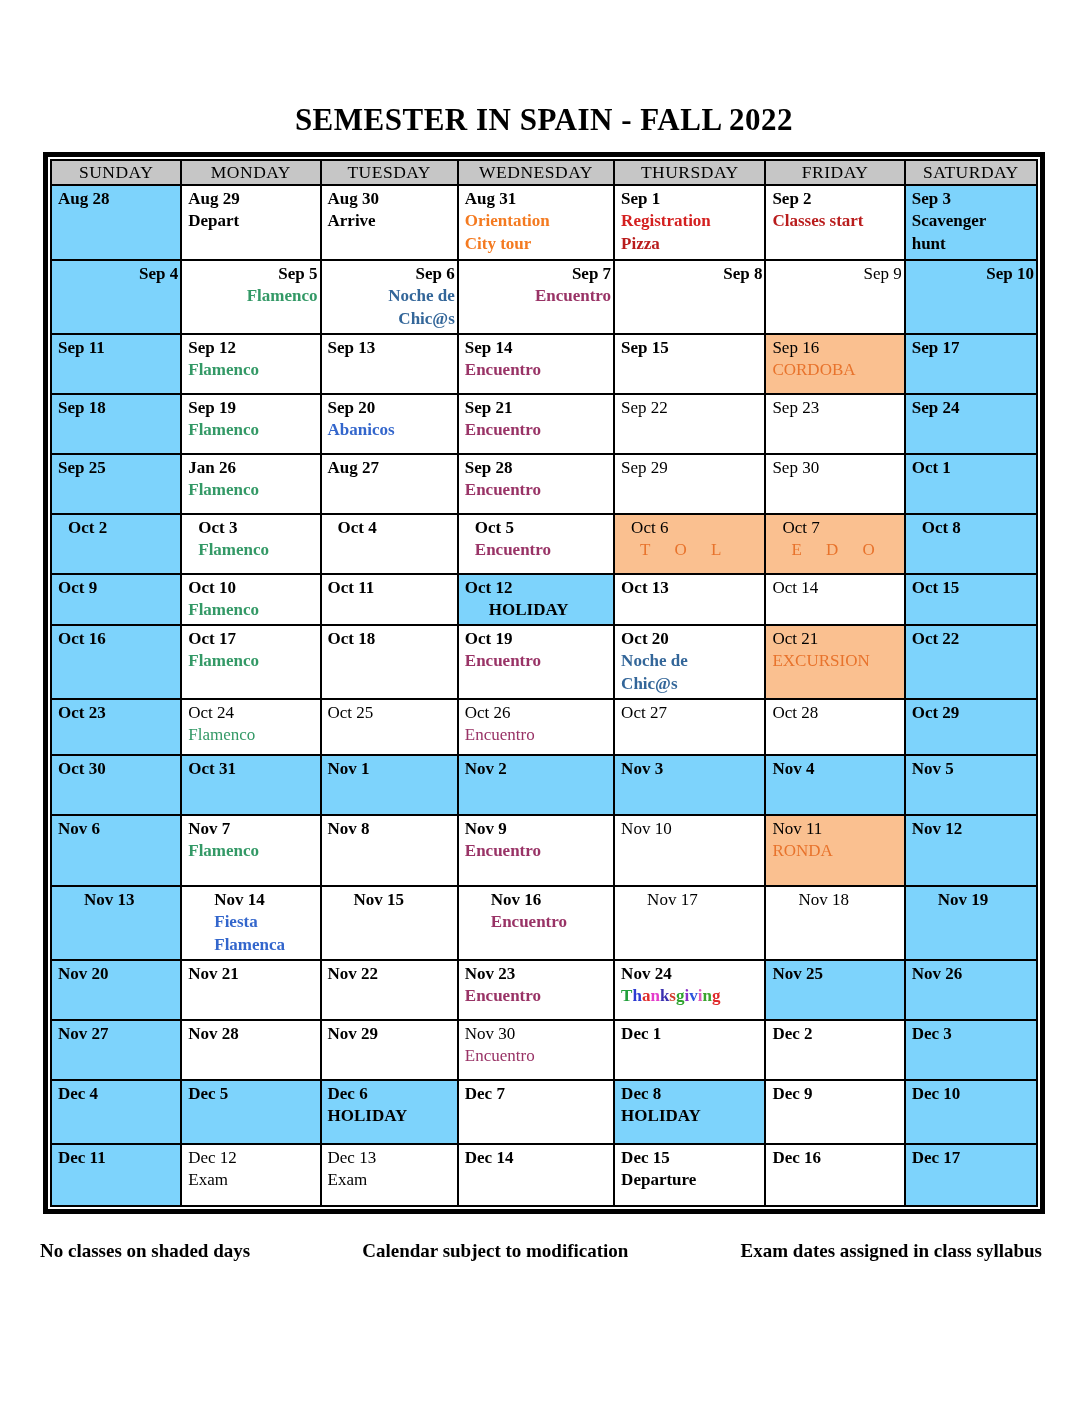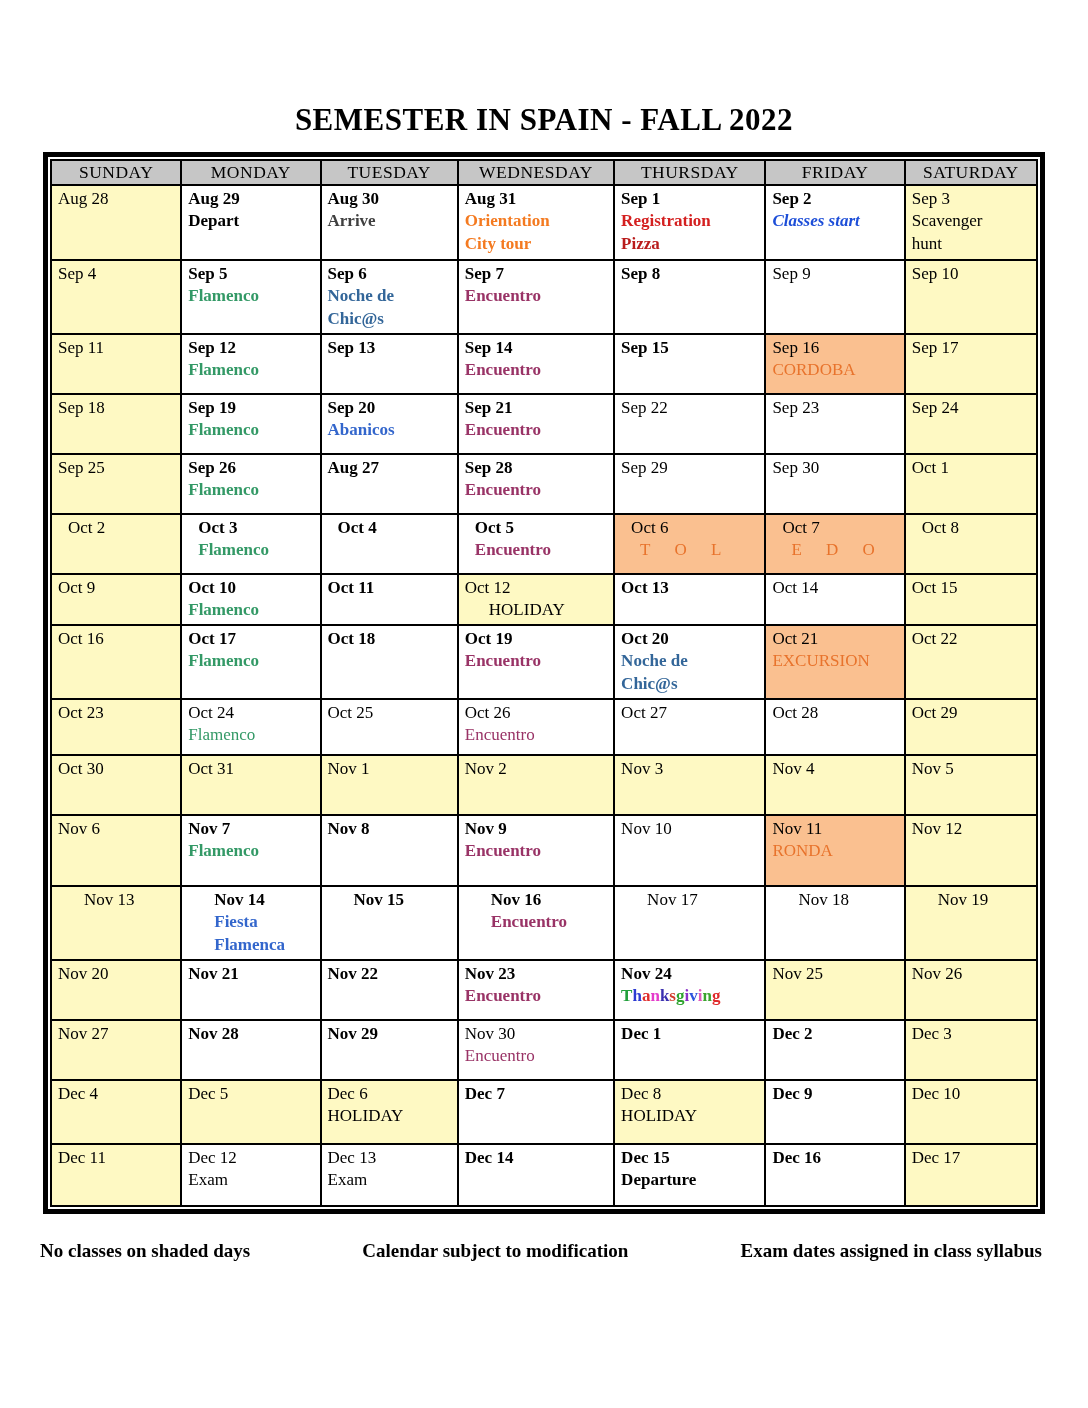--- a/index.html
+++ b/index.html
@@ -43,31 +43,31 @@
     text-align: center;
     height: 22px;
     padding: 1px 0;
     letter-spacing: 0.5px;
   }
   table.cal td {
     padding: 2px 2px 2px 6px;
     font-size: 17px;
     line-height: 1.32;
   }
-  .bg-shaded   { background: #fef9c3; }
+  .bg-shaded   { background: #7dd3fc; font-weight: bold; }
   .bg-white    { background: #FFFFFF; }
   .bg-excursion{ background: #FAC090; }
   .date  { white-space: pre; }
   .b     { font-weight: bold; }
   .event { white-space: pre-line; }
   .event.spaced { letter-spacing: 10px; padding-left: 9px; }
   .event.indent { padding-left: 24px; }
   
   tbody tr:nth-child(1)  td { height: 75px; }
-  tbody tr:nth-child(2)  td { height: 74px; }
+  tbody tr:nth-child(2)  td { height: 74px; text-align: right; }
   tbody tr:nth-child(3)  td { height: 60px; }
   tbody tr:nth-child(4)  td { height: 60px; }
   tbody tr:nth-child(5)  td { height: 60px; }
   tbody tr:nth-child(6)  td { height: 60px; padding-left: 16px; }
   tbody tr:nth-child(7)  td { height: 43px; }
   tbody tr:nth-child(8)  td { height: 74px; }
   tbody tr:nth-child(9)  td { height: 56px; }
   tbody tr:nth-child(10) td { height: 60px; margin-top: 18px; }
   tbody tr:nth-child(11) td { height: 71px; }
   tbody tr:nth-child(12) td { height: 74px; padding-left: 32px; }
@@ -115,35 +115,35 @@
           <tr>
             <td class="bg-shaded">
               <div class="date">Aug 28</div>
             </td>
             <td class="bg-white">
               <div class="date b">Aug 29</div>
               <div class="event b" style="color: rgb(0, 0, 0);">Depart</div>
             </td>
             <td class="bg-white">
               <div class="date b">Aug 30</div>
-              <div class="event b" style="color: #404040;">Arrive</div>
+              <div class="event b" style="color: #000000;">Arrive</div>
             </td>
             <td class="bg-white">
               <div class="date b">Aug 31</div>
               <div class="event b" style="color: rgb(244, 122, 32);">Orientation</div>
               <div class="event b" style="color: rgb(244, 122, 32);">City tour</div>
             </td>
             <td class="bg-white">
               <div class="date b">Sep 1</div>
               <div class="event b" style="color: rgb(212, 32, 32);">Registration</div>
               <div class="event b" style="color: #b91c1c;">Pizza</div>
             </td>
             <td class="bg-white">
               <div class="date b">Sep 2</div>
-              <div class="event b" style="color: #1d4ed8; font-style: italic;">Classes start</div>
+              <div class="event b" style="color: #b91c1c;">Classes start</div>
             </td>
             <td class="bg-shaded">
               <div class="date">Sep 3</div>
               <div class="event" style="color: rgb(0, 0, 0);">Scavenger
 hunt</div>
             </td>
           </tr>
           <tr>
             <td class="bg-shaded">
               <div class="date">Sep 4</div>
@@ -221,21 +221,21 @@
             </td>
             <td class="bg-shaded">
               <div class="date">Sep 24</div>
             </td>
           </tr>
           <tr>
             <td class="bg-shaded">
               <div class="date">Sep 25</div>
             </td>
             <td class="bg-white">
-              <div class="date b">Sep 26</div>
+              <div class="date b">Jan 26</div>
               <div class="event b" style="color: rgb(51, 153, 102);">Flamenco</div>
             </td>
             <td class="bg-white">
               <div class="date b">Aug 27</div>
             </td>
             <td class="bg-white">
               <div class="date b">Sep 28</div>
               <div class="event b" style="color: rgb(153, 51, 102);">Encuentro</div>
             </td>
             <td class="bg-white">

